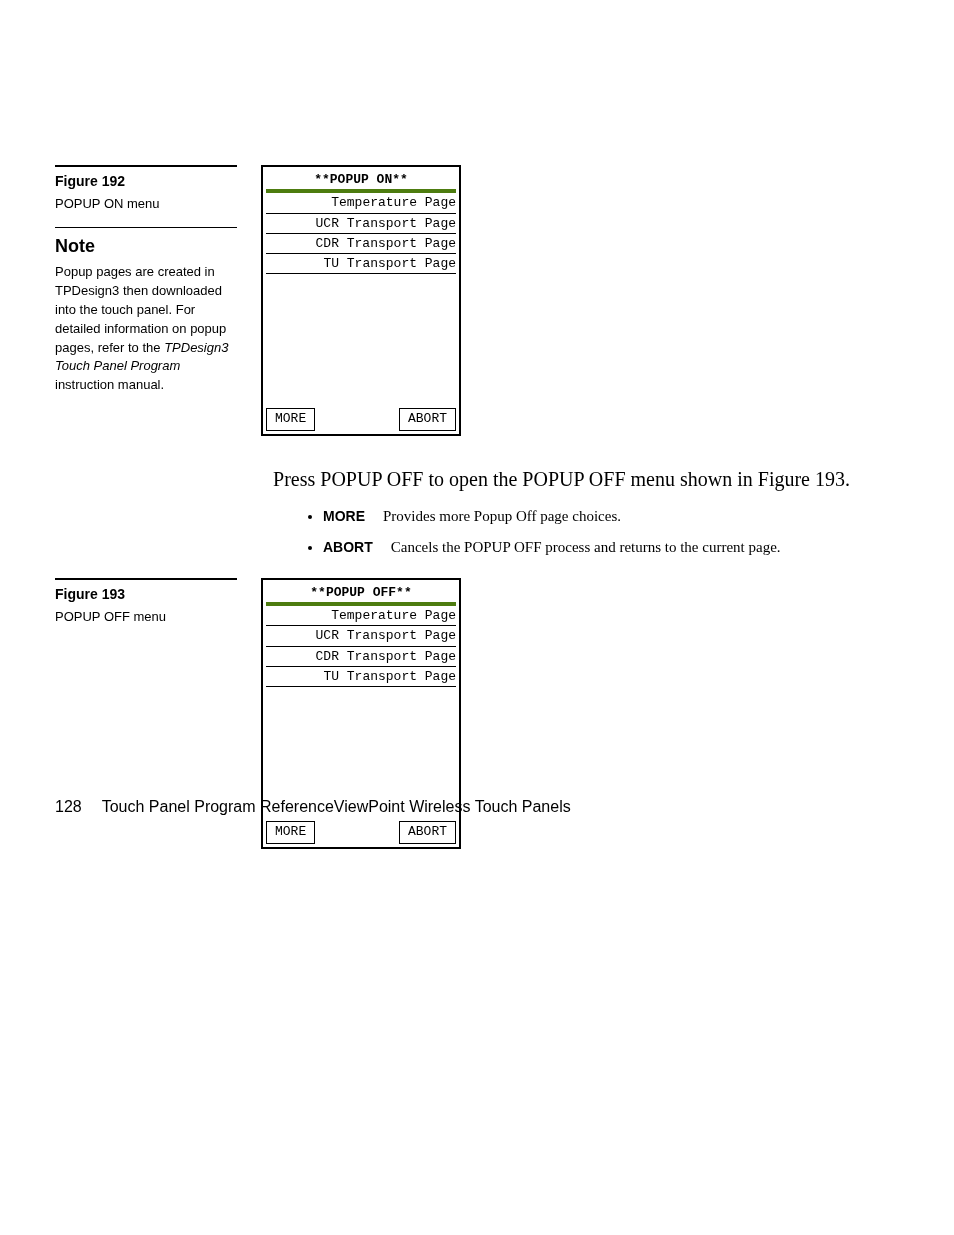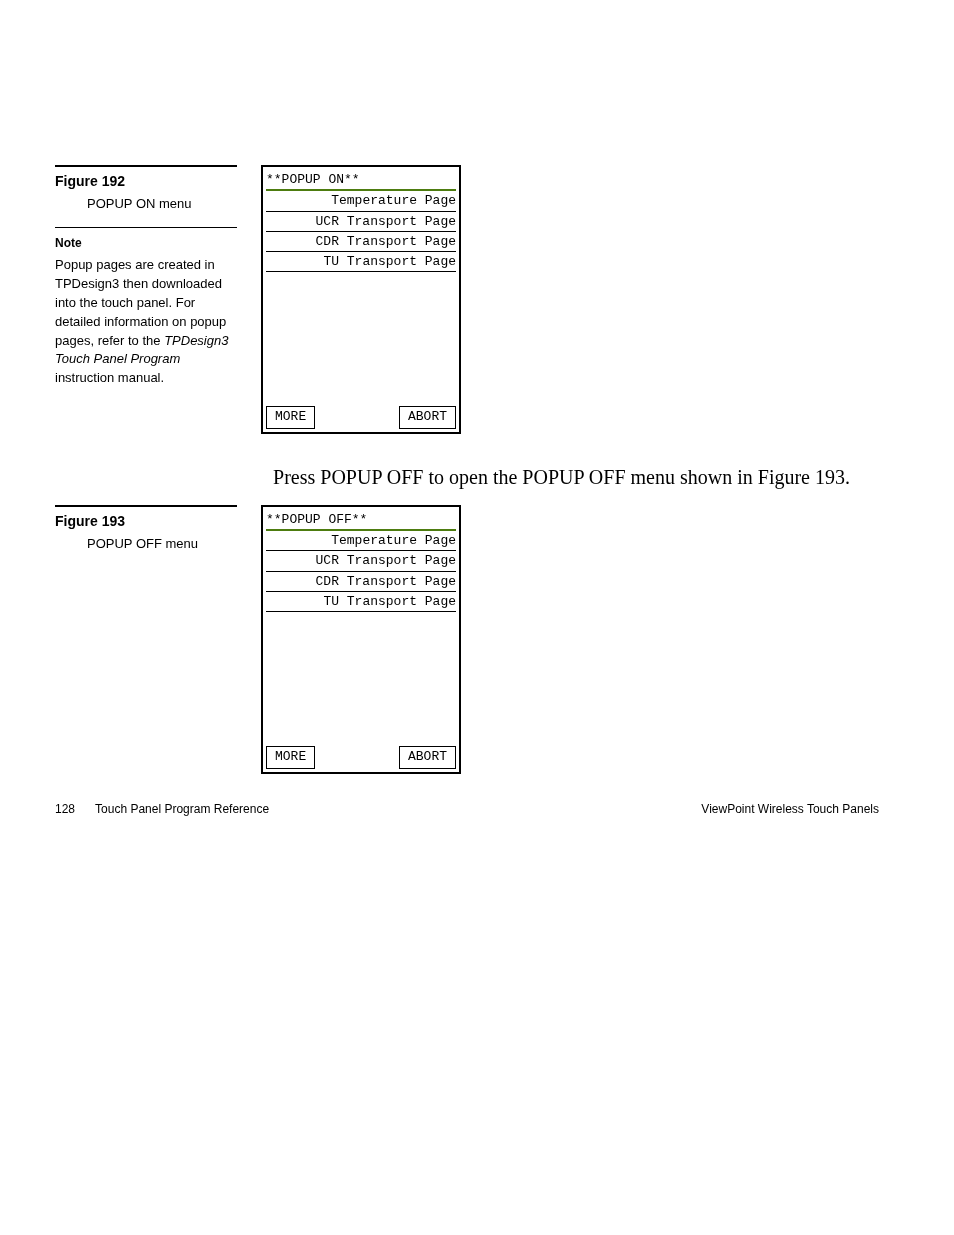--- a/index.html
+++ b/index.html
@@ -33,29 +33,28 @@
   }
   .sidebar .fig-title {
     font-weight: bold;
     font-size: 14px;
     margin-bottom: 6px;
   }
   .sidebar .caption {
     font-size: 13px;
     line-height: 1.4;
     margin-bottom: 14px;
-    margin-left: 32px;
   }
   .sidebar .thinrule {
     border-top: 1px solid #000;
     margin: 10px 0 8px 0;
   }
   .sidebar .note-title {
     font-weight: bold;
-    font-size: 12px;
+    font-size: 18px;
     margin-bottom: 6px;
   }
   .sidebar .note-body {
     font-size: 13px;
     line-height: 1.45;
   }
   .sidebar .note-body .italic {
     font-style: italic;
   }
   .main {
@@ -66,23 +65,24 @@
     width: 200px;
     box-sizing: border-box;
     padding: 3px;
     margin-left: 6px;
     margin-bottom: 30px;
     font-family: "Courier New", monospace;
     font-size: 13px;
     line-height: 1.1;
   }
   .panel .title-row {
+    text-align: center;
     padding: 3px 0 2px 0;
-    border-bottom: 2px solid #4d7c0f;
-    font-weight: normal;
+    border-bottom: 4px solid #4d7c0f;
+    font-weight: bold;
   }
   .panel .item-row {
     text-align: right;
     padding: 3px 0 2px 0;
     border-bottom: 1px solid #000;
   }
   .panel .spacer {
     height: 132px;
   }
   .panel .btn-row {
@@ -126,22 +126,21 @@
     line-height: 1.35;
     margin-bottom: 14px;
     text-align: right;
   }
   .footer {
     position: absolute;
     bottom: 68px;
     left: 55px;
     right: 75px;
     display: flex;
-    justify-content: space-between;
-    font-size: 12px;
+    font-size: 16px;
     font-family: Arial, Helvetica, sans-serif;
   }
   .footer .left {
     display: flex;
     gap: 20px;
   }
 </style>
 </head>
 <body>
 
@@ -173,20 +172,28 @@
       </div>
     </div>
   </div>
 
   <div class="row">
     <div class="sidebar"></div>
     <div class="main">
 
       <div class="para">Press POPUP OFF to open the POPUP OFF menu shown in Figure 193.</div>
 
+      <ul class="bullets">
+        <li>
+          <span class="bold">MORE</span><span>Provides more Popup Off page choices.</span>
+        </li>
+        <li>
+          <span class="bold">ABORT</span><span>Cancels the POPUP OFF process and returns to the current page.</span>
+        </li>
+      </ul>
     </div>
   </div>
 
   <div class="row">
     <div class="sidebar">
       <div class="rule"></div>
       <div class="fig-title">Figure 193</div>
       <div class="caption">POPUP OFF menu</div>
     </div>
     <div class="main">

